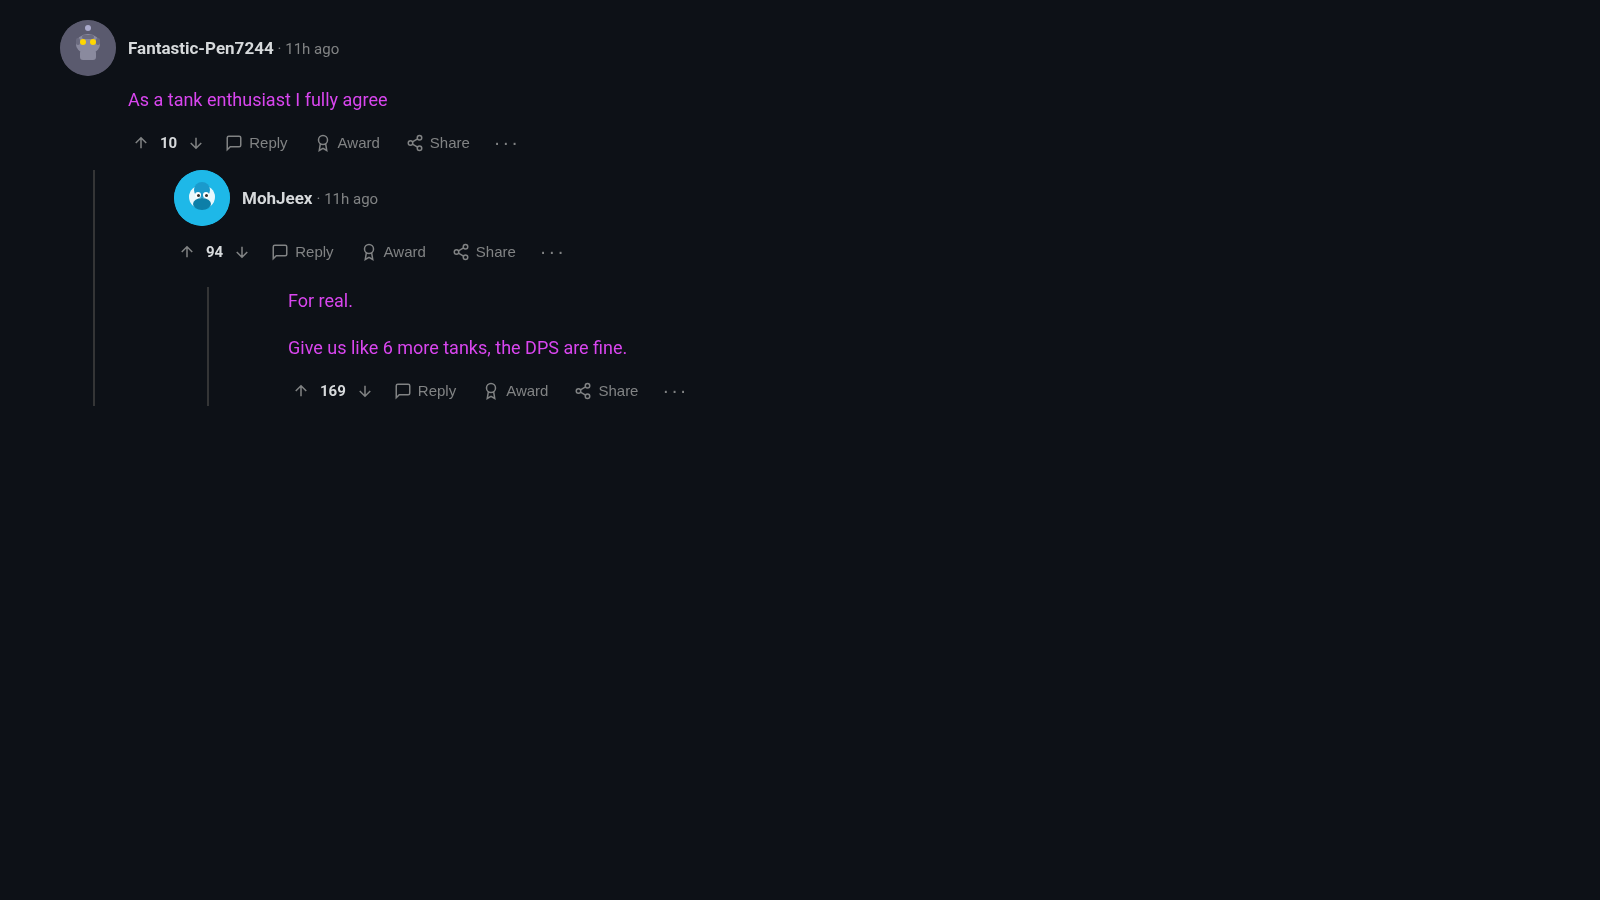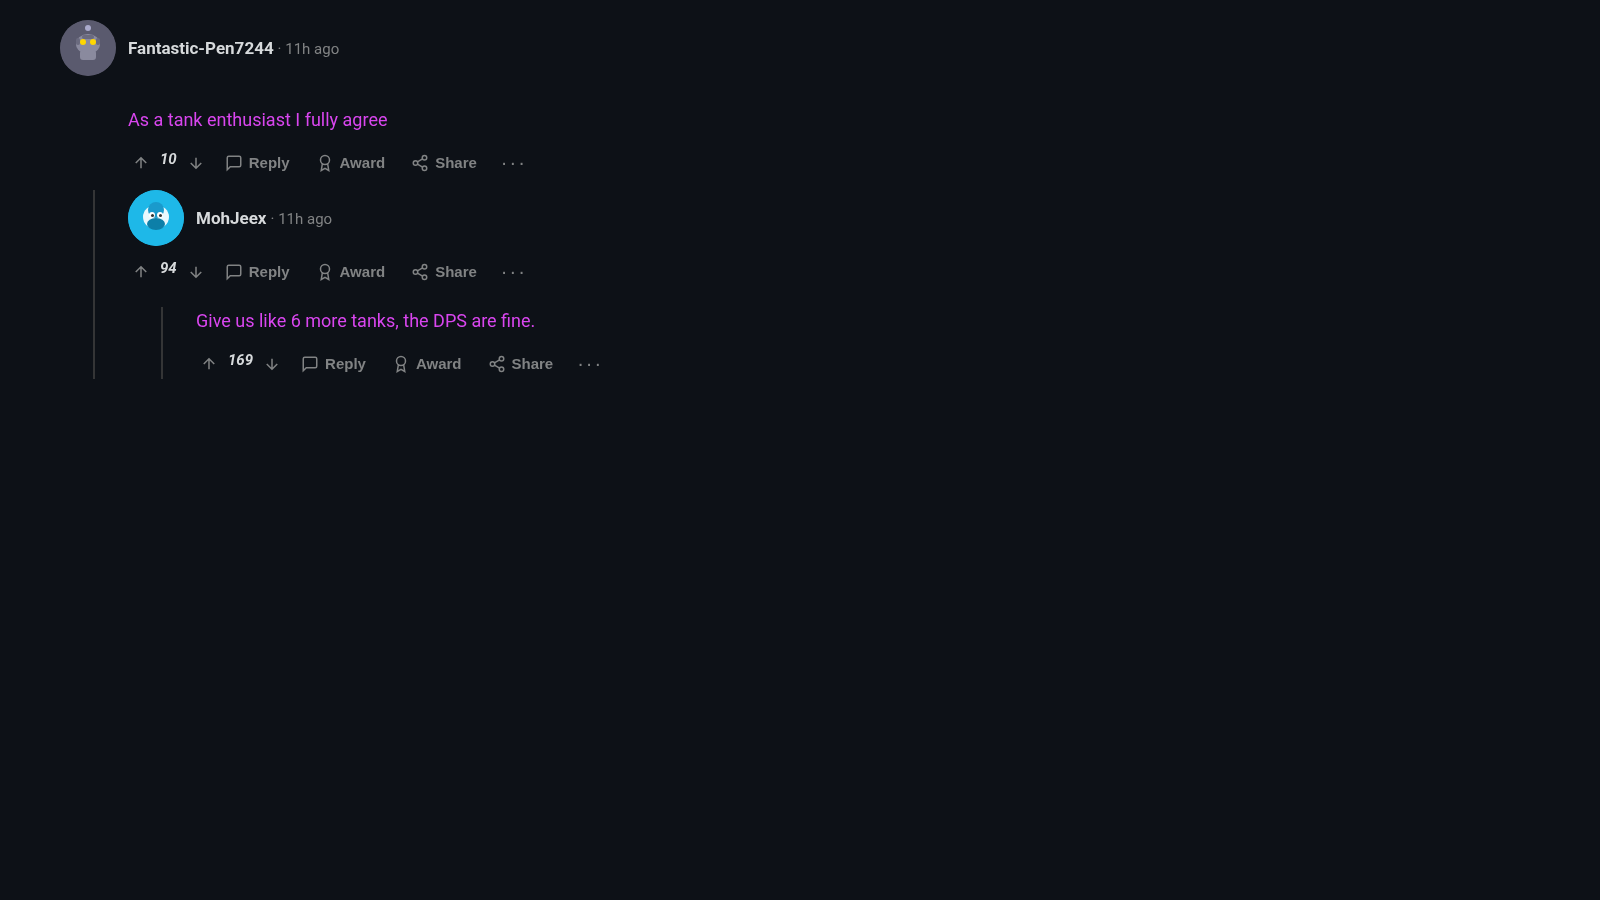--- a/index.html
+++ b/index.html
@@ -15,21 +15,20 @@
 
     .comments-container {
       padding: 20px 60px;
       max-width: 1200px;
     }
 
     .comment {
       display: flex;
       flex-direction: column;
       margin-bottom: 12px;
-      gap: 20px;
     }
 
     .comment-header {
       display: flex;
       align-items: center;
       gap: 12px;
       margin-bottom: 10px;
     }
 
     .avatar {
@@ -92,29 +91,29 @@
       display: flex;
       align-items: center;
       gap: 6px;
       background: none;
       border: none;
       color: #818384;
       cursor: pointer;
       padding: 6px 10px;
       border-radius: 4px;
       font-size: 15px;
-      font-weight: 700;
+      font-weight: 400;
       justify-content: space-between;
     }
 
     .vote-section {
       display: flex;
+      align-items: center;
       gap: 6px;
       color: #818384;
-      font-style: italic;
     }
 
     .vote-count {
       font-weight: 700;
       font-size: 15px;
       color: #d7dadc;
     }
 
     .vote-btn {
       background: none;
@@ -140,20 +139,21 @@
     }
 
     .thread-line {
       width: 2px;
       background-color: #343536;
       min-height: 100%;
     }
 
     .nested-content {
       flex: 1;
+      margin-left: 46px;
     }
 
     .nested-header {
       display: flex;
       align-items: center;
       gap: 12px;
       margin-bottom: 10px;
     }
 
     .dots-btn {
@@ -303,20 +303,21 @@
           <span>Share</span>
         </button>
         <button class="dots-btn">···</button>
       </div>
 
       <div class="nested-comment" style="margin-top: 20px;">
         <div class="thread-line-container">
           <div class="thread-line"></div>
         </div>
         <div class="nested-content">
+          <div class="comment-text" style="margin-bottom: 20px;">For real.</div>
           <div class="comment-text">Give us like 6 more tanks, the DPS are fine.</div>
           <div class="comment-actions">
             <div class="vote-section">
               <button class="vote-btn">
                 <svg width="18" height="18" viewBox="0 0 24 24" fill="none" stroke="currentColor" stroke-width="2">
                   <path d="M12 19V5M5 12l7-7 7 7"></path>
                 </svg>
               </button>
               <span class="vote-count">169</span>
               <button class="vote-btn">

